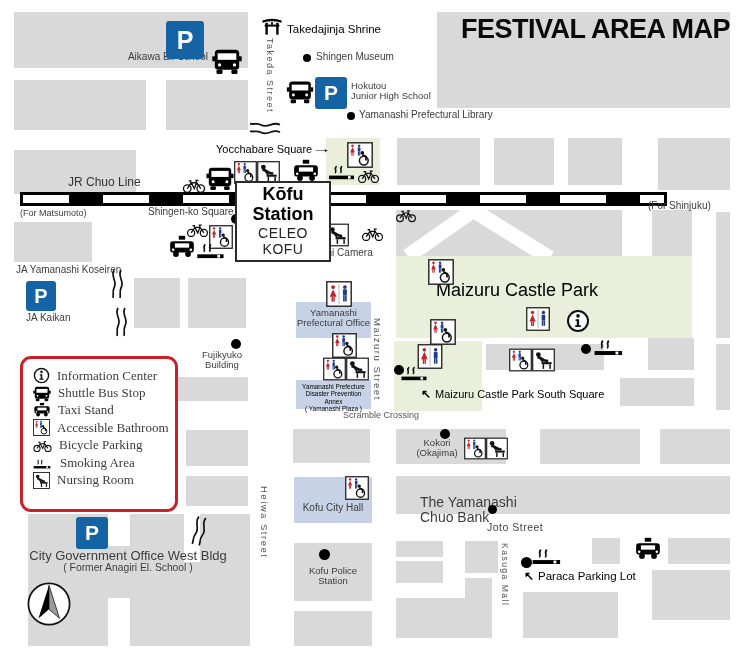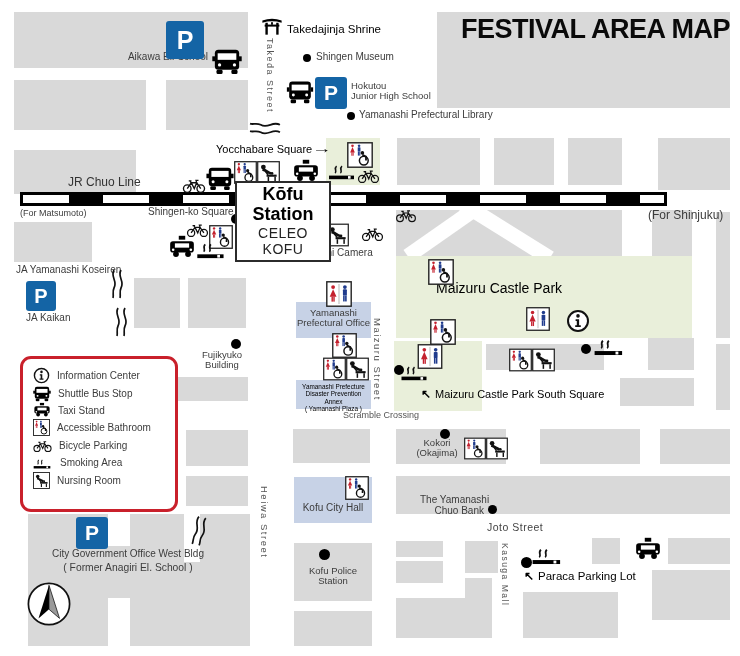--- a/index.html
+++ b/index.html
@@ -21,21 +21,21 @@
   .p-icon{position:absolute;background:#1464a5;color:#fff;font-weight:bold;
           display:flex;align-items:center;justify-content:center;border-radius:3px;}
   .stationbox{position:absolute;background:#fff;border:2px solid #2b2b2b;text-align:center;
               padding:2px 5px 3px 5px;z-index:5;}
   .stationbox .nm{font-size:18px;font-weight:bold;color:#000;line-height:1.1;}
   .stationbox .sub{font-size:14px;color:#222;letter-spacing:.5px;}
   .legend{position:absolute;left:20px;top:356px;width:158px;height:156px;background:#fff;
           border:3px solid #c9202b;border-radius:11px;box-sizing:border-box;
           padding:8px 4px 4px 10px;z-index:6;}
   .legend .row{display:flex;align-items:center;gap:7px;height:17.4px;}
-  .legend .row .lt{font-size:10px;color:#3c3c3c;white-space:nowrap;}
+  .legend .row .lt{font-size:13px;color:#3c3c3c;white-space:nowrap;font-family:Liberation Serif, serif;}
   svg.ic{position:absolute;overflow:visible;}
   .title{position:absolute;font-weight:700;color:#0a0a0a;letter-spacing:-.5px;}
   .arrow{position:absolute;font-weight:bold;color:#000;}
   .z{z-index:4;}
 </style>
 </head>
 <body>
 
 <svg width="0" height="0" style="position:absolute">
 <defs>
@@ -255,21 +255,21 @@
       <use href="#sym-nursing"></use>
     </svg>
 
   <div class="stationbox" style="left:235px;top:181px;width:82px">
     <div class="nm">Kōfu Station</div>
     <div class="sub">CELEO KOFU</div>
   </div>
 
   <div class="lbl" style="left:68px;top:176px;font-size:12px;color:#333">JR Chuo Line</div>
   <div class="lbl" style="left:20px;top:209px;font-size:9px">(For Matsumoto)</div>
-  <div class="lbl" style="left:648px;top:209px;font-size:12px">(For Shinjuku)</div>
+  <div class="lbl" style="left:648px;top:201px;font-size:10px">(For Shinjuku)</div>
 
   <div class="lbl" style="left:148px;top:207px">Shingen-ko Square</div>
   <div class="dot" style="left:231px;top:214px;width:10px;height:10px"></div>
   <svg class="ic z" style="left:186px;top:221px" width="23" height="17">
       <use href="#sym-bike"></use>
     </svg>
   <svg class="ic z" style="left:209px;top:224px" width="24" height="26">
       <use href="#sym-acc"></use>
     </svg>
   <svg class="ic z" style="left:168px;top:235px" width="28" height="24">
@@ -332,21 +332,21 @@
 
   <div class="dot" style="left:231px;top:339px;width:10px;height:10px"></div>
   <div class="lbl ctr" style="left:196px;top:350px;width:52px;font-size:9.5px">
     <span>Fujikyuko</span><br>
     <span>Building</span>
   </div>
 
   <svg class="ic z" style="left:428px;top:258px" width="26" height="28">
       <use href="#sym-acc"></use>
     </svg>
-  <div class="lbl bold" style="left:436px;top:281px;font-size:14px">Maizuru Castle Park</div>
+  <div class="lbl bold" style="left:436px;top:281px;font-size:18px">Maizuru Castle Park</div>
   <svg class="ic z" style="left:526px;top:305px" width="24" height="28">
       <use href="#sym-wc"></use>
     </svg>
   <svg class="ic z" style="left:566px;top:309px" width="24" height="24">
       <use href="#sym-info"></use>
     </svg>
   <svg class="ic z" style="left:430px;top:318px" width="26" height="28">
       <use href="#sym-acc"></use>
     </svg>
 
@@ -384,21 +384,21 @@
     </svg>
   <svg class="ic z" style="left:486px;top:436px" width="22" height="25">
       <use href="#sym-nursing"></use>
     </svg>
 
   <svg class="ic z" style="left:344px;top:476px" width="26" height="24">
       <use href="#sym-acc"></use>
     </svg>
   <div class="lbl ctr" style="left:296px;top:503px;width:74px;font-size:10px">Kofu City Hall</div>
 
-  <div class="lbl rgt" style="left:420px;top:495px;width:64px;font-size:10px">
+  <div class="lbl rgt" style="left:420px;top:495px;width:64px;font-size:14px">
     <span>The Yamanashi</span><br>
     <span>Chuo Bank</span>
   </div>
   <div class="dot" style="left:488px;top:505px;width:9px;height:9px"></div>
 
   <div class="lbl" style="left:487px;top:522px;font-size:10.5px;color:#444;letter-spacing:.5px">Joto Street</div>
   <div class="lbl vtext" style="left:259px;top:486px;height:94px;font-size:9.5px">Heiwa Street</div>
   <div class="lbl vtext" style="left:500px;top:543px;height:64px;font-size:8.5px">Kasuga Mall</div>
 
   <div class="dot" style="left:319px;top:549px;width:11px;height:11px"></div>
@@ -411,21 +411,21 @@
   <div class="arrow z" style="left:524px;top:569px;font-size:12px">↖</div>
   <div class="lbl bold z" style="left:538px;top:570px;font-size:11.5px">Paraca Parking Lot</div>
   <svg class="ic z" style="left:634px;top:537px" width="28" height="24">
       <use href="#sym-taxi"></use>
     </svg>
 
   <div class="p-icon z" style="left:76px;top:517px;width:32px;height:32px;font-size:21px">P</div>
   <svg class="ic z" style="left:190px;top:515px;transform:rotate(12deg)" width="18" height="32">
       <use href="#sym-wave"></use>
     </svg>
-  <div class="lbl ctr" style="left:20px;top:549px;width:216px;font-size:10px">City Government Office West Bldg</div>
+  <div class="lbl ctr" style="left:20px;top:549px;width:216px;font-size:13px">City Government Office West Bldg</div>
   <div class="lbl ctr" style="left:20px;top:562px;width:216px;font-size:10.3px">( Former Anagiri El. School )</div>
   <svg class="ic z" style="left:26px;top:581px" width="46" height="46">
       <use href="#sym-compass"></use>
     </svg>
 
   <div class="legend">
     <div class="row">
       <svg width="17" height="17" viewBox="0 0 24 24">
           <use href="#sym-info"></use>
         </svg>

